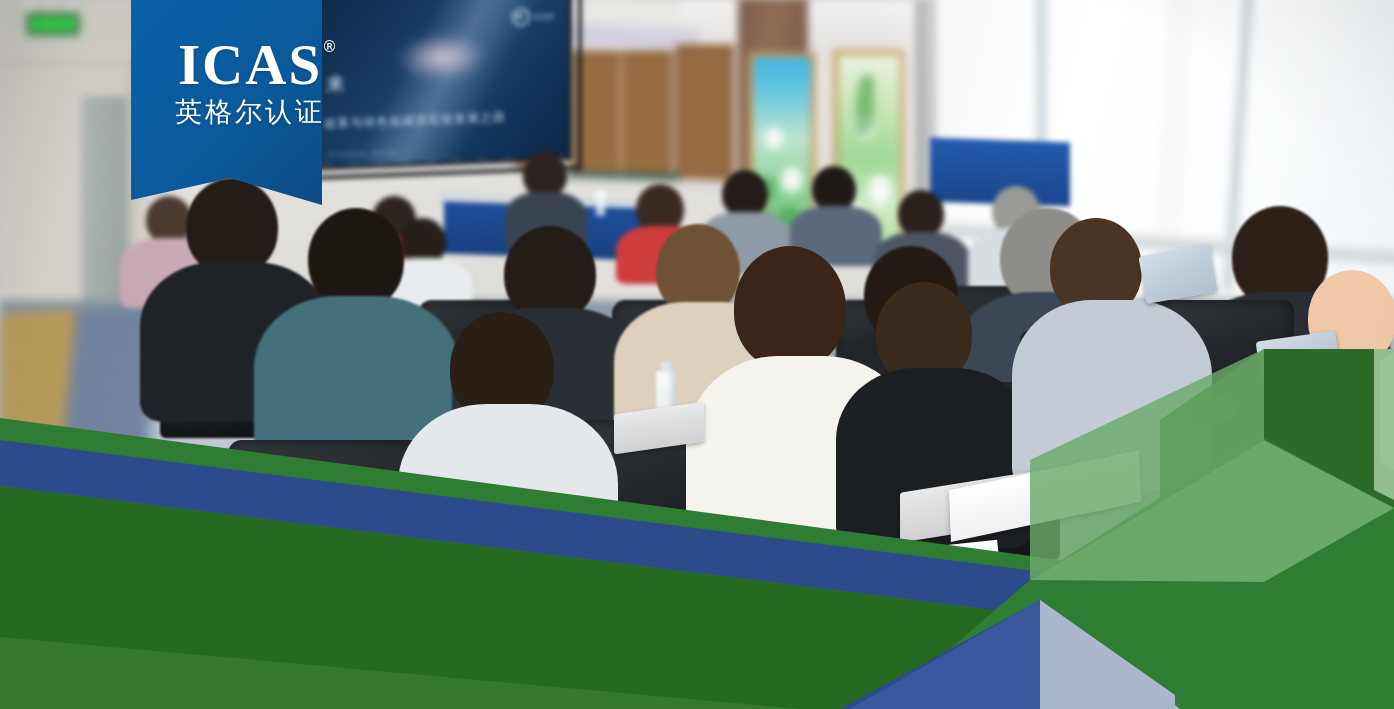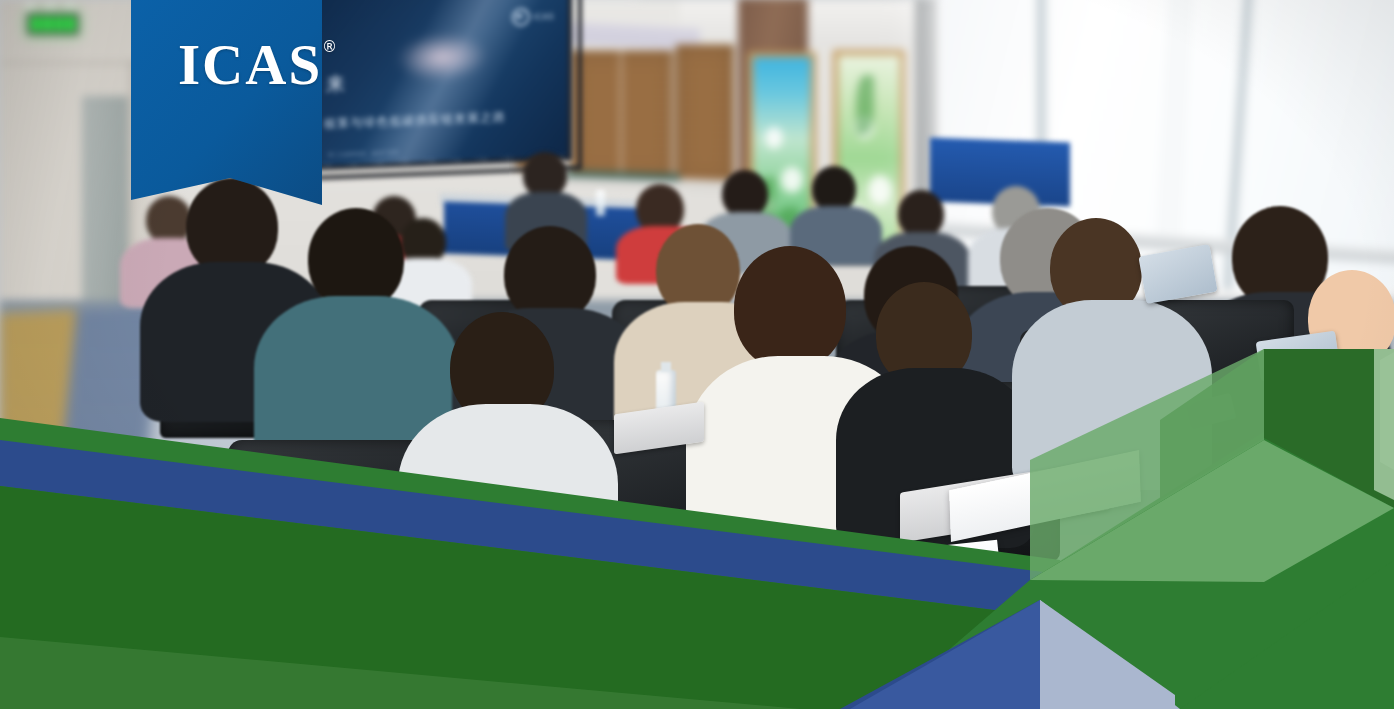--- a/index.html
+++ b/index.html
@@ -400,20 +400,21 @@
         </linearGradient>
       </defs>
 
       <path d="M131,0 L322,0 L322,205 L230,178 L131,200 Z" fill="url(#lg)"></path>
     </svg>
 
     <div class="logo-text">
       <div class="icas">
         <span>ICAS</span><span class="reg">®</span>
       </div>
+      <div class="cn">英格尔认证</div>
     </div>
   </div>
 
   <svg class="deco" viewBox="0 0 1394 709" preserveAspectRatio="none">
 
     <polygon points="0,418 0,709 1060,709 1060,560 0,418" fill="#2e7d32"></polygon>
 
     <polygon points="0,440 1075,576 1075,620 0,486" fill="#2c4b8c"></polygon>
 
     <polygon points="0,486 1075,620 1075,709 0,709" fill="#246b21"></polygon>

